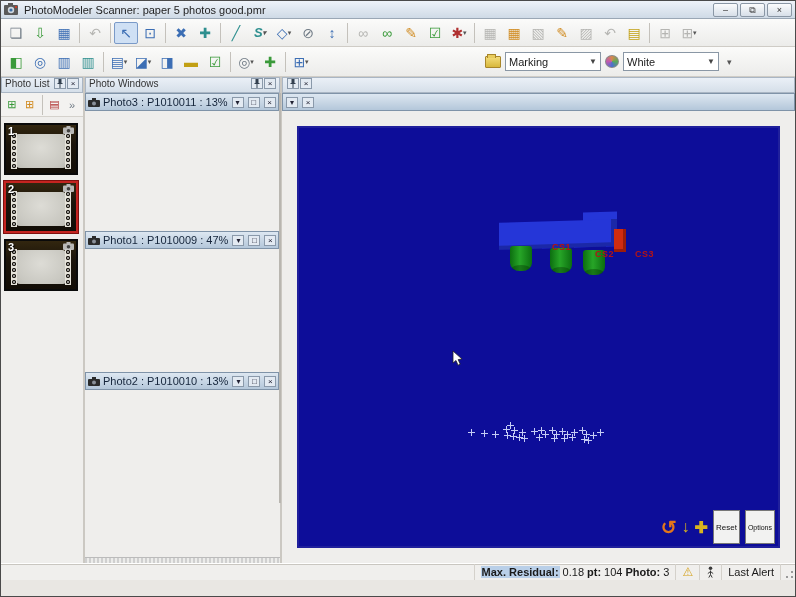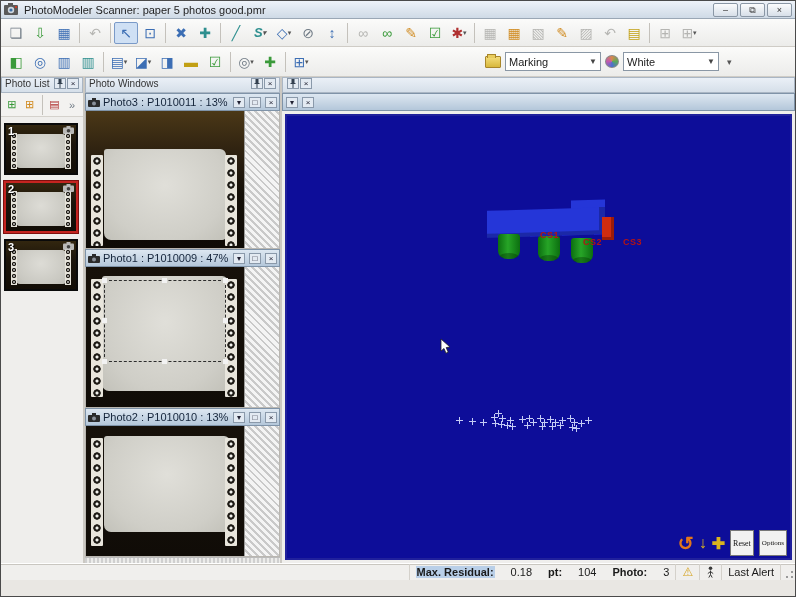--- a/index.html
+++ b/index.html
@@ -65,21 +65,21 @@
   .t-paper { position:absolute; left:10px; right:10px; top:9px; bottom:5px;
     background:radial-gradient(ellipse at 50% 40%,#dddcd6,#c9c8c1 75%,#bdbcb4); border-radius:2px 4px 3px 4px; }
   .t-strip { position:absolute; top:8px; bottom:4px; width:6px; background-color:#e6e3da;
     background-image:radial-gradient(circle at 3px 3px,#eee .5px,#201c16 1px 1.9px,#e8e6de 2.3px,rgba(0,0,0,0) 2.7px);
     background-size:6px 6px; background-repeat:repeat-y; }
   .t-strip.l { left:5px; } .t-strip.r { right:5px; }
   .t-num { position:absolute; top:0; left:2px; color:#fff; font-weight:bold; font-size:11px; text-shadow:1px 1px 1px #000; }
   .t-cam { position:absolute; top:1px; right:2px; opacity:.9; }
 
   
-  .pwin { display:flex; flex-direction:column; }
+  .pwin { display:flex; flex-direction:row; }
   .pwin-title { height:18px; display:flex; align-items:center; gap:3px; padding:0 2px;
     background:linear-gradient(#dde7f1,#b4c7da); border:1px solid #7f93a8; font-size:11px; color:#14243a; }
   .pwin-title .pt-text { flex:1; white-space:nowrap; overflow:hidden; }
   .pwin-body { position:relative; background:#f4f4f2; border:1px solid #b9b6b0; border-top:none; overflow:hidden; }
   .photo-img { position:absolute; left:0; top:0; bottom:0; width:158px; overflow:hidden;
     background:linear-gradient(#17110a,#100c07); }
   .photo-img.wood { background:linear-gradient(#4b3817,#2c2010 32%,#140f08 60%,#0f0b06); }
   .paper { position:absolute; left:16px; right:16px; top:9px; bottom:16px;
     background:radial-gradient(ellipse at 50% 40%,#e0dfd9,#cfcec7 70%,#c2c1b9); border-radius:3px 6px 4px 7px; }
   .ph3 .paper { top:38px; bottom:8px; left:18px; right:18px; }
@@ -91,48 +91,48 @@
   .ph3 .strip { top:44px; bottom:2px; }
   .hatch { position:absolute; top:0; bottom:0; left:158px; right:0;
     background:repeating-linear-gradient(45deg,#f4f4f4 0 3px,#c9c9c9 3px 5px); border-left:1px solid #9a9a98; }
   .sel { position:absolute; left:18px; top:13px; width:122px; height:82px; border:1px dashed #2c2c2c; }
   .sel::before { content:""; position:absolute; left:-3px; top:-3px; width:5px; height:5px; background:#f2f2f2;
     box-shadow:121px 0 0 #f2f2f2, 0 81px 0 #f2f2f2, 121px 81px 0 #f2f2f2, 60px 0 0 #f2f2f2, 0 40px 0 #f2f2f2, 121px 40px 0 #f2f2f2, 60px 81px 0 #f2f2f2; }
   .hscroll { height:6px; margin-top:auto; border-top:1px solid #bbb;
     background:repeating-linear-gradient(90deg,#cfcfcf 0 2px,#ececea 2px 4px); }
 
   
-  .v3d-canvas { position:relative; flex:1; margin:3px; border:2px solid #20209c; background:var(--v3d-bg,#0d0d99); overflow:hidden; cursor:default;padding-left:29px; }
+  .v3d-canvas { position:relative; flex:1; margin:15px; border:2px solid #20209c; background:var(--v3d-bg,#0d0d99); overflow:hidden; cursor:default;padding-left:29px; }
   .slab { position:absolute; left:200px; top:93px; width:118px; height:27px; background:var(--v3d-blue,#2536d8);
     transform:skewY(-1.8deg); box-shadow:inset -6px -4px 0 rgba(0,0,20,.25); }
   .slab-step { position:absolute; left:284px; top:84px; width:34px; height:12px; background:var(--v3d-blue,#2536d8); transform:skewY(-2deg); }
   .red-box { position:absolute; left:315px; top:101px; width:12px; height:23px; background:var(--v3d-red,#d02c10);
     box-shadow:inset -3px -3px 0 rgba(60,0,0,.35); }
   .cyl { position:absolute; width:22px; height:25px; border-radius:3px 3px 10px 10px / 3px 3px 8px 8px;
     background:linear-gradient(90deg,#0c6e10,var(--v3d-green,#27a527) 45%,#0c6e10); }
   .cyl::after { content:""; position:absolute; left:2px; bottom:0px; right:2px; height:6px; border-radius:50%;
     background:rgba(0,40,0,.35); }
   .cs-label { position:absolute; color:var(--v3d-label,#b41414); font-size:9px; font-weight:bold; letter-spacing:.5px; }
   .pt3d { position:absolute; width:7px; height:7px;
     background-image:linear-gradient(var(--v3d-point,#c4cbf5),var(--v3d-point,#c4cbf5)),linear-gradient(var(--v3d-point,#c4cbf5),var(--v3d-point,#c4cbf5));
     background-size:1px 7px,7px 1px; background-position:3px 0,0 3px; background-repeat:no-repeat; }
   .cursor3d { position:absolute; left:153px; top:222px; }
   .v3d-controls { position:absolute; right:3px; bottom:2px; display:flex; align-items:center; gap:5px; }
   .v3d-icon { font-weight:bold; cursor:default; }
   .v3d-icon.rot { font-size:19px; color:#e2761b; }
   .v3d-icon.arr { font-size:16px; color:#d9b41f; }
-  .v3d-btn { background:#f2f2f1; border:1px solid #777; font-size:8px; padding:0 2px; height:26px; min-width:22px; color:#111;
-    display:inline-flex; align-items:center; cursor:default; font-family:Liberation Serif, serif; }
+  .v3d-btn { background:#f2f2f1; border:1px solid #777; font-size:8px; padding:0 2px; height:34px; min-width:22px; color:#111;
+    display:inline-flex; align-items:center; cursor:default; font-family:Liberation Sans, sans-serif; }
   .v3d-btn.opt { font-size:7px; }
 
   
   .statusbar { height:17px; display:flex; align-items:center; background:#f0efed; border-top:1px solid #fff;
     box-shadow:inset 0 1px 0 #c9c6c0; font-size:11px; }
   .sb-left { flex:1; height:100%; border-right:1px solid #d4d1cb; }
-  .sb-seg { display:flex; align-items:center; gap:16px; padding:0 6px; height:100%; border-right:1px solid #d4d1cb; white-space:nowrap; }
+  .sb-seg { display:flex; align-items:center; gap:3px; padding:0 6px; height:100%; border-right:1px solid #d4d1cb; white-space:nowrap; }
   .sb-seg b { font-weight:bold; }
   .hl { font-weight:bold; background:#b9cfe8; padding:0 1px; }
   .warn-glyph { color:#d4a017; font-size:12px; }
   .grip { width:14px; height:100%; background:
     radial-gradient(circle at 11px 13px,#9a9a9a 1px,transparent 1.5px),
     radial-gradient(circle at 11px 8px,#9a9a9a 1px,transparent 1.5px),
     radial-gradient(circle at 6px 13px,#9a9a9a 1px,transparent 1.5px); }
 
   svg { display:block; }
 </style>

